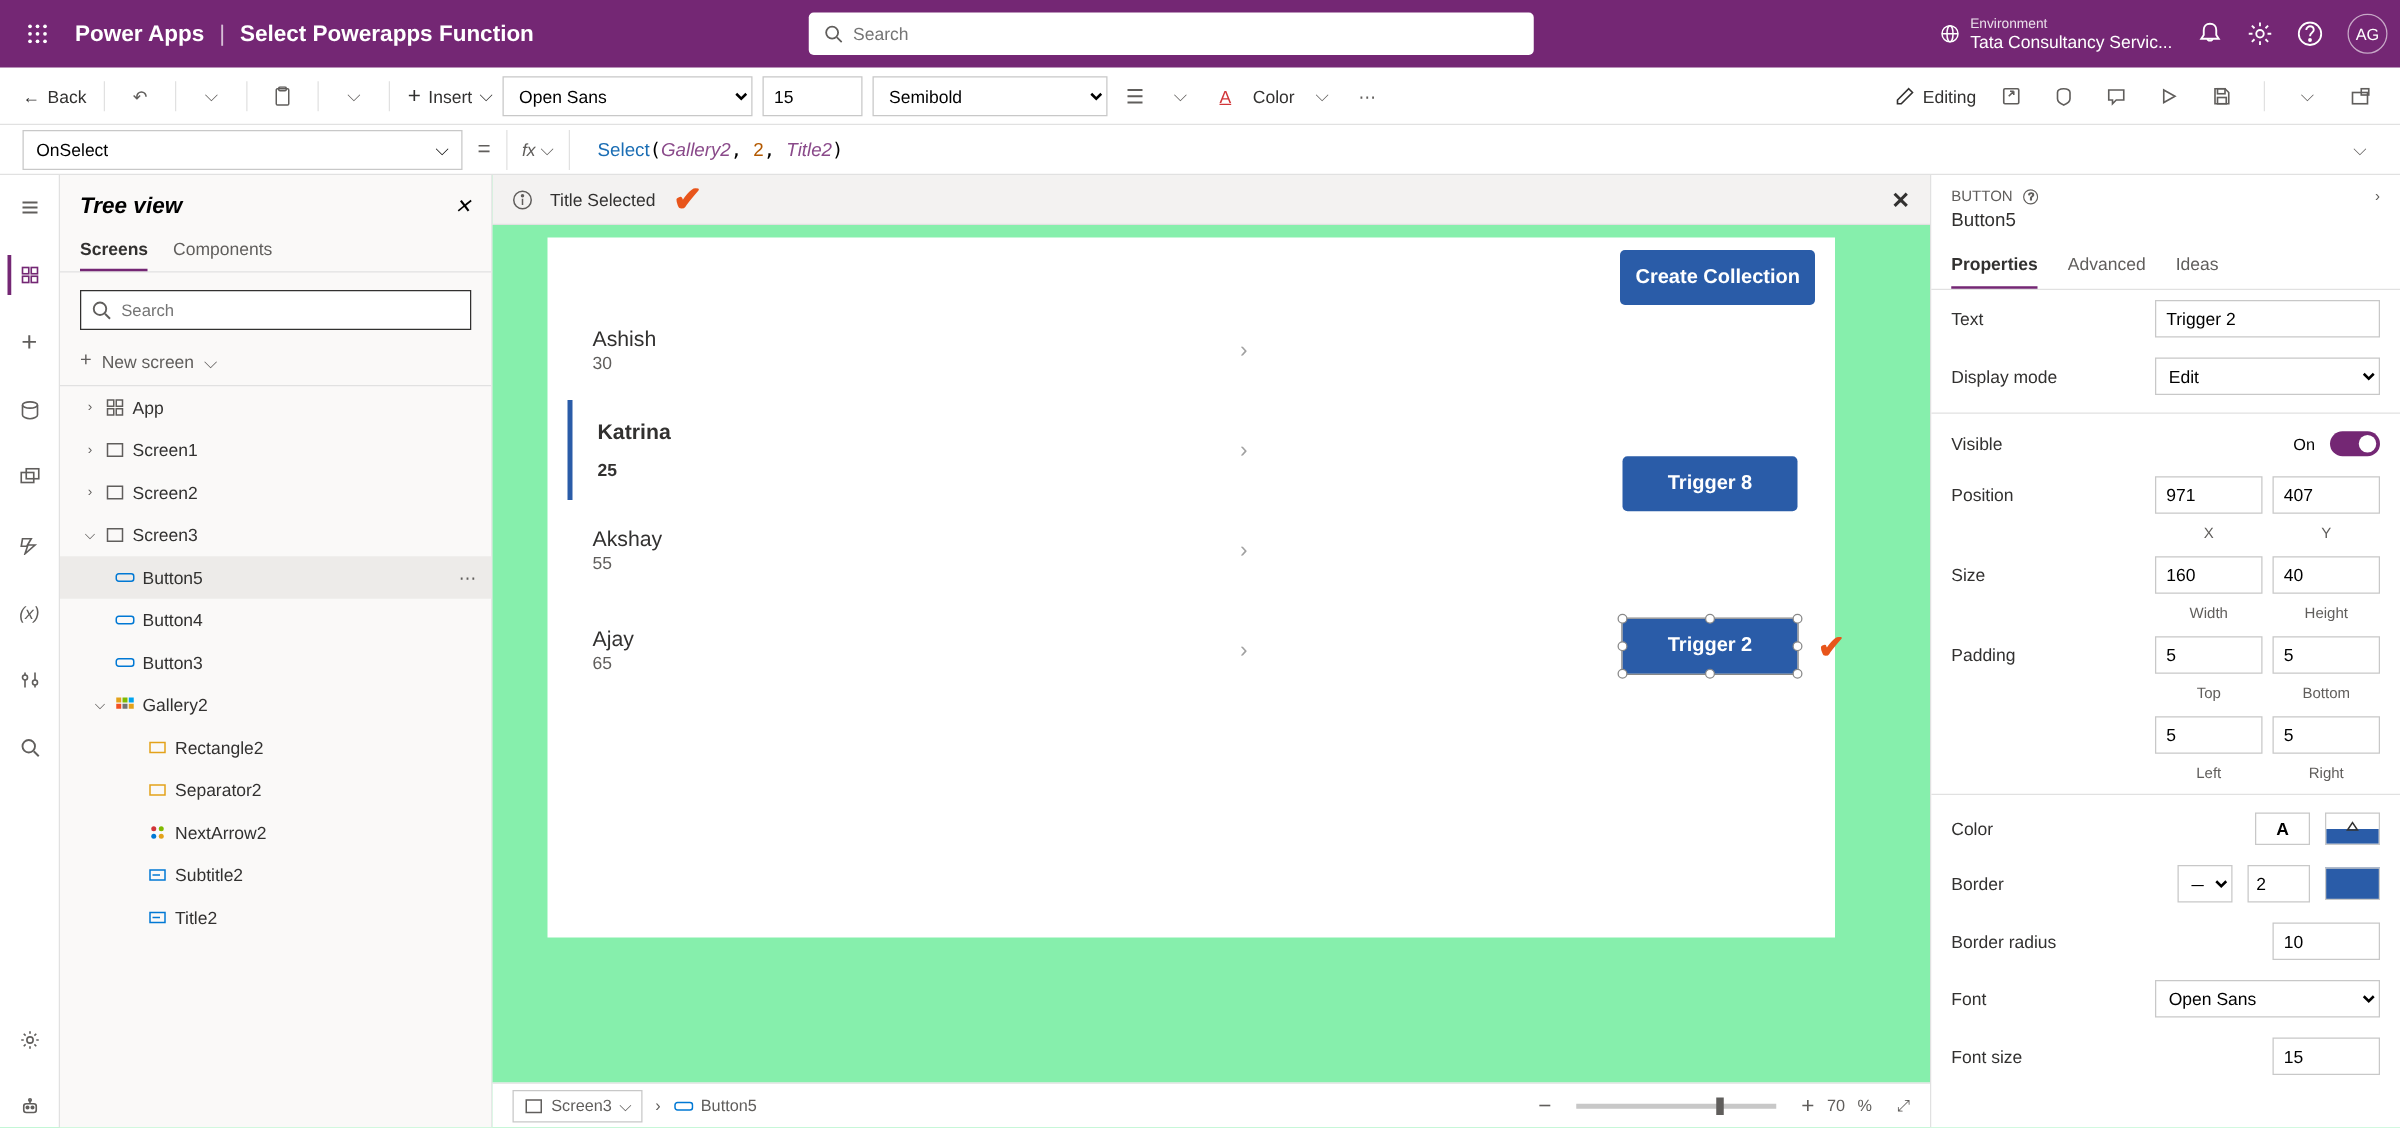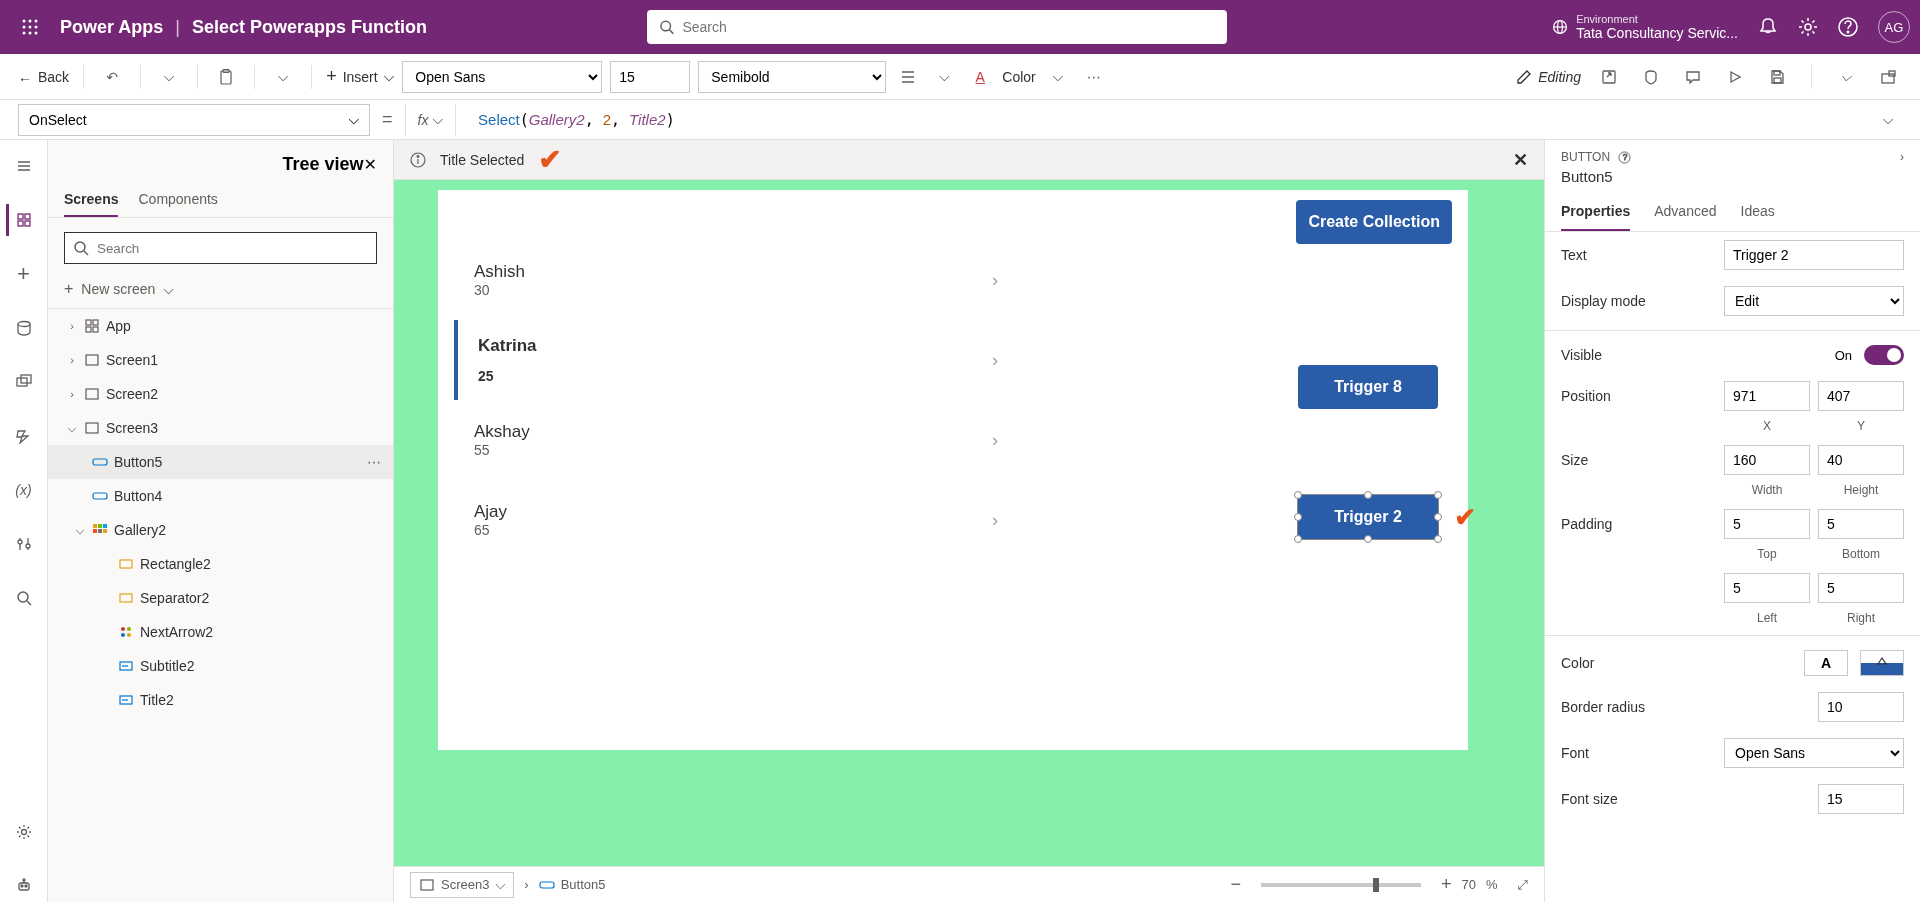--- a/index.html
+++ b/index.html
@@ -18,21 +18,21 @@
 .env-txt .lbl { font-size: 11px; opacity: .85; }
 .env-txt .name { font-size: 14px; }
 .avatar { width: 32px; height: 32px; border:1px solid rgba(255,255,255,.6); border-radius: 50%; display: flex; align-items: center; justify-content: center; font-size: 13px; }
 
 
 .ribbon { height: 46px; border-bottom: 1px solid #e1e1e1; display: flex; align-items: center; padding: 0 18px; gap: 8px; color: #323130; }
 .ribbon .grp { display: flex; align-items: center; gap: 6px; }
 .ribbon .divider { width: 1px; height: 24px; background: #e1e1e1; margin: 0 6px; }
 .ribbon select, .ribbon input.fsize { height: 32px; border: 1px solid #c8c8c8; background: #fff; padding: 0 8px; font-size: 14px; }
 .ribbon-icon { width: 28px; height: 28px; display: flex; align-items: center; justify-content: center; cursor: pointer; color: #605e5c; }
-.ribbon-right { margin-left: auto; display: flex; align-items: center; gap: 14px; font-style: italic; }
+.ribbon-right { margin-left: auto; display: flex; align-items: center; gap: 14px; }
 
 
 .fbar { height: 40px; border-bottom: 1px solid #e1e1e1; display: flex; align-items: center; padding: 0 18px; gap: 12px; }
 .fbar .prop-sel { width: 352px; height: 32px; border: 1px solid #c8c8c8; padding: 0 10px; display: flex; align-items: center; justify-content: space-between; font-size: 14px; }
 .fbar .eq { font-size: 18px; color: #605e5c; }
 .fbar .fx { font-style: italic; color: #605e5c; display:flex; align-items:center; gap:4px;}
 .formula { flex: 1; font-family: Consolas, monospace; font-size: 15px; padding-left: 10px; }
 .formula .fn { color: #1a6db4; }
 .formula .arg { color: #8a4a8a; font-style: italic; }
 .formula .num { color: #b35900; }
@@ -41,21 +41,21 @@
 .main { display: flex; height: calc(902px - 54px - 46px - 40px); }
 
 
 .rail { width: 48px; border-right: 1px solid #e1e1e1; display: flex; flex-direction: column; align-items: center; padding-top: 10px; gap: 22px; color: #605e5c; }
 .rail .ritem { width: 32px; height: 32px; display: flex; align-items: center; justify-content: center; cursor: pointer; }
 .rail .ritem.selected { border-left: 3px solid #742774; color: #742774; margin-left:-3px;}
 .rail .spacer { flex: 1; }
 
 
 .tree { width: 346px; background: #faf9f8; border-right: 1px solid #e1e1e1; display: flex; flex-direction: column; }
-.tree-hdr { display: flex; align-items: center; justify-content: flex-end; padding: 14px 16px 8px; }
+.tree-hdr { display: flex; align-items: center; justify-content: space-between; padding: 14px 16px 8px; font-style: italic; }
 .tree-hdr h2 { font-size: 18px; font-weight: 600; }
 .tabs { display: flex; gap: 20px; padding: 0 16px; border-bottom: 1px solid #e1e1e1; }
 .tabs .tab { padding: 8px 0; cursor: pointer; color: #605e5c; }
 .tabs .tab.active { color: #323130; border-bottom: 2px solid #742774; font-weight: 600; }
 .tree-search { margin: 14px 16px 10px; border: 1px solid #323130; height: 32px; display: flex; align-items: center; padding: 0 8px; gap: 8px; background:#fff;}
 .tree-search input { border: none; outline: none; flex: 1; background:transparent;}
 .new-screen { display: flex; align-items: center; gap: 8px; padding: 6px 16px 10px; color: #605e5c; cursor: pointer; font-size: 14px; }
 .tree-list { flex: 1; overflow: auto; }
 .tnode { display: flex; align-items: center; height: 34px; padding: 0 10px 0 18px; gap: 6px; cursor: pointer; color: #323130; }
 .tnode.selected { background: #edebe9; }
@@ -427,20 +427,28 @@
         <span>Button5</span>
         <span class="dots">⋯</span>
       </div>
       <div class="tnode indent1">
         <span class="ticon">
             <svg viewBox="0 0 16 16" fill="none" stroke="#0078d4" stroke-width="1.2">
               <rect x="1" y="5" width="14" height="6" rx="2"></rect>
             </svg>
           </span>
         <span>Button4</span>
+      </div>
+      <div class="tnode indent1">
+        <span class="ticon">
+            <svg viewBox="0 0 16 16" fill="none" stroke="#0078d4" stroke-width="1.2">
+              <rect x="1" y="5" width="14" height="6" rx="2"></rect>
+            </svg>
+          </span>
+        <span>Button3</span>
       </div>
       <div class="tnode indent1">
         <span class="chev" style="margin-left:-18px;">⌵</span>
         <span class="ticon">
             <svg viewBox="0 0 16 16">
               <rect x="1" y="2" width="4" height="4" fill="#e3a21a"></rect>
               <rect x="6" y="2" width="4" height="4" fill="#7fba00"></rect>
               <rect x="11" y="2" width="4" height="4" fill="#00a4ef"></rect>
               <rect x="1" y="7" width="4" height="4" fill="#f25022"></rect>
               <rect x="6" y="7" width="4" height="4" fill="#737373"></rect>
@@ -656,20 +664,26 @@
         <div class="color-sw">
             <span style="font-weight:600;">A</span>
           </div>
         <div class="color-sw" style="background:linear-gradient(#fff 50%, #2a5ca8 50%);">
           <svg viewBox="0 0 16 16" fill="none" stroke="#333" stroke-width="1.2">
               <path d="M4 9 L8 3 L12 9 Z"></path>
             </svg>
         </div>
       </div>
       <div class="prow">
+        <div class="plbl">Border</div>
+        <select style="width:44px;"><option>—</option></select>
+        <input type="text" style="width: 50px; height: 30px; border: 1px solid rgb(200, 200, 200); padding: 0px 6px;" value="2">
+        <div class="border-sw"></div>
+      </div>
+      <div class="prow">
         <div class="plbl">Border radius</div>
         <input type="text" style="width: 86px; height: 30px; border: 1px solid rgb(200, 200, 200); padding: 0px 8px;" value="10">
       </div>
       <div class="prow">
         <div class="plbl">Font</div>
         <select><option>Open Sans</option></select>
       </div>
       <div class="prow">
         <div class="plbl">Font size</div>
         <input type="text" style="width: 86px; height: 30px; border: 1px solid rgb(200, 200, 200); padding: 0px 8px;" value="15">

